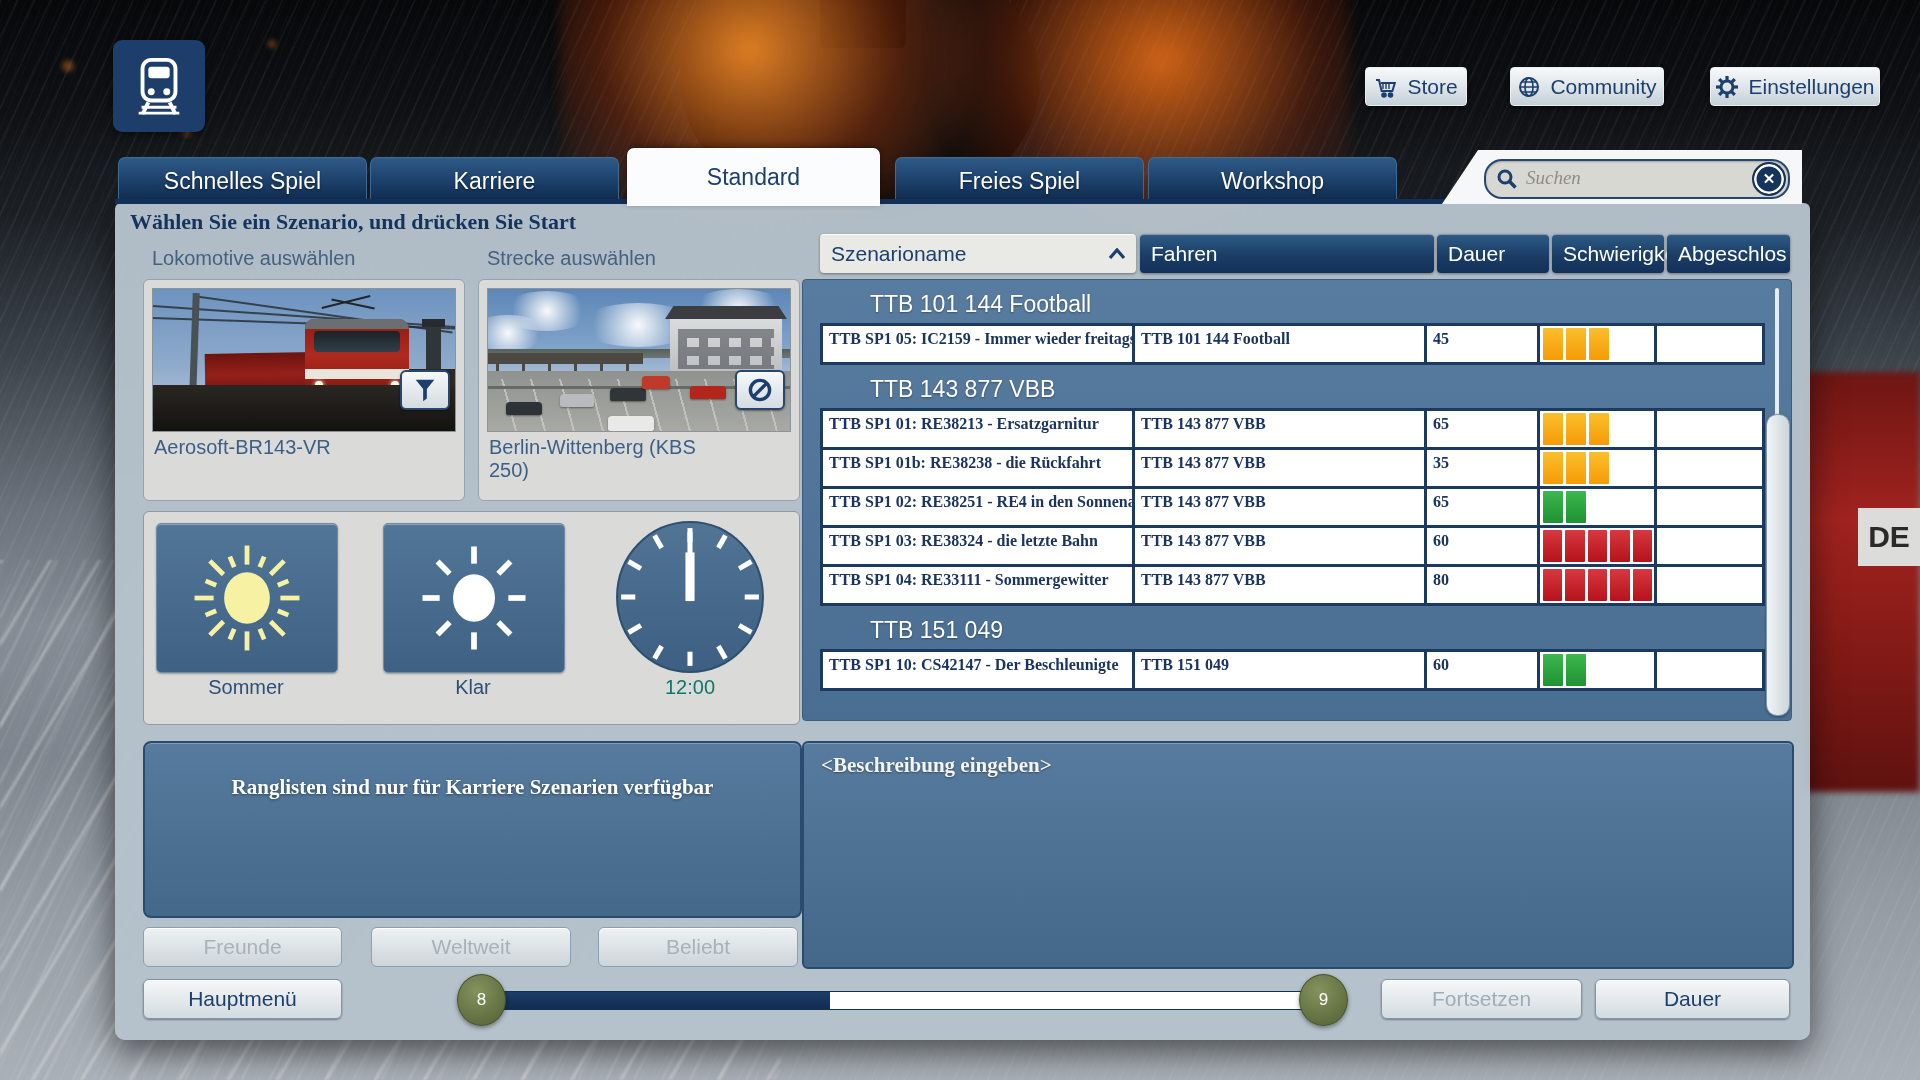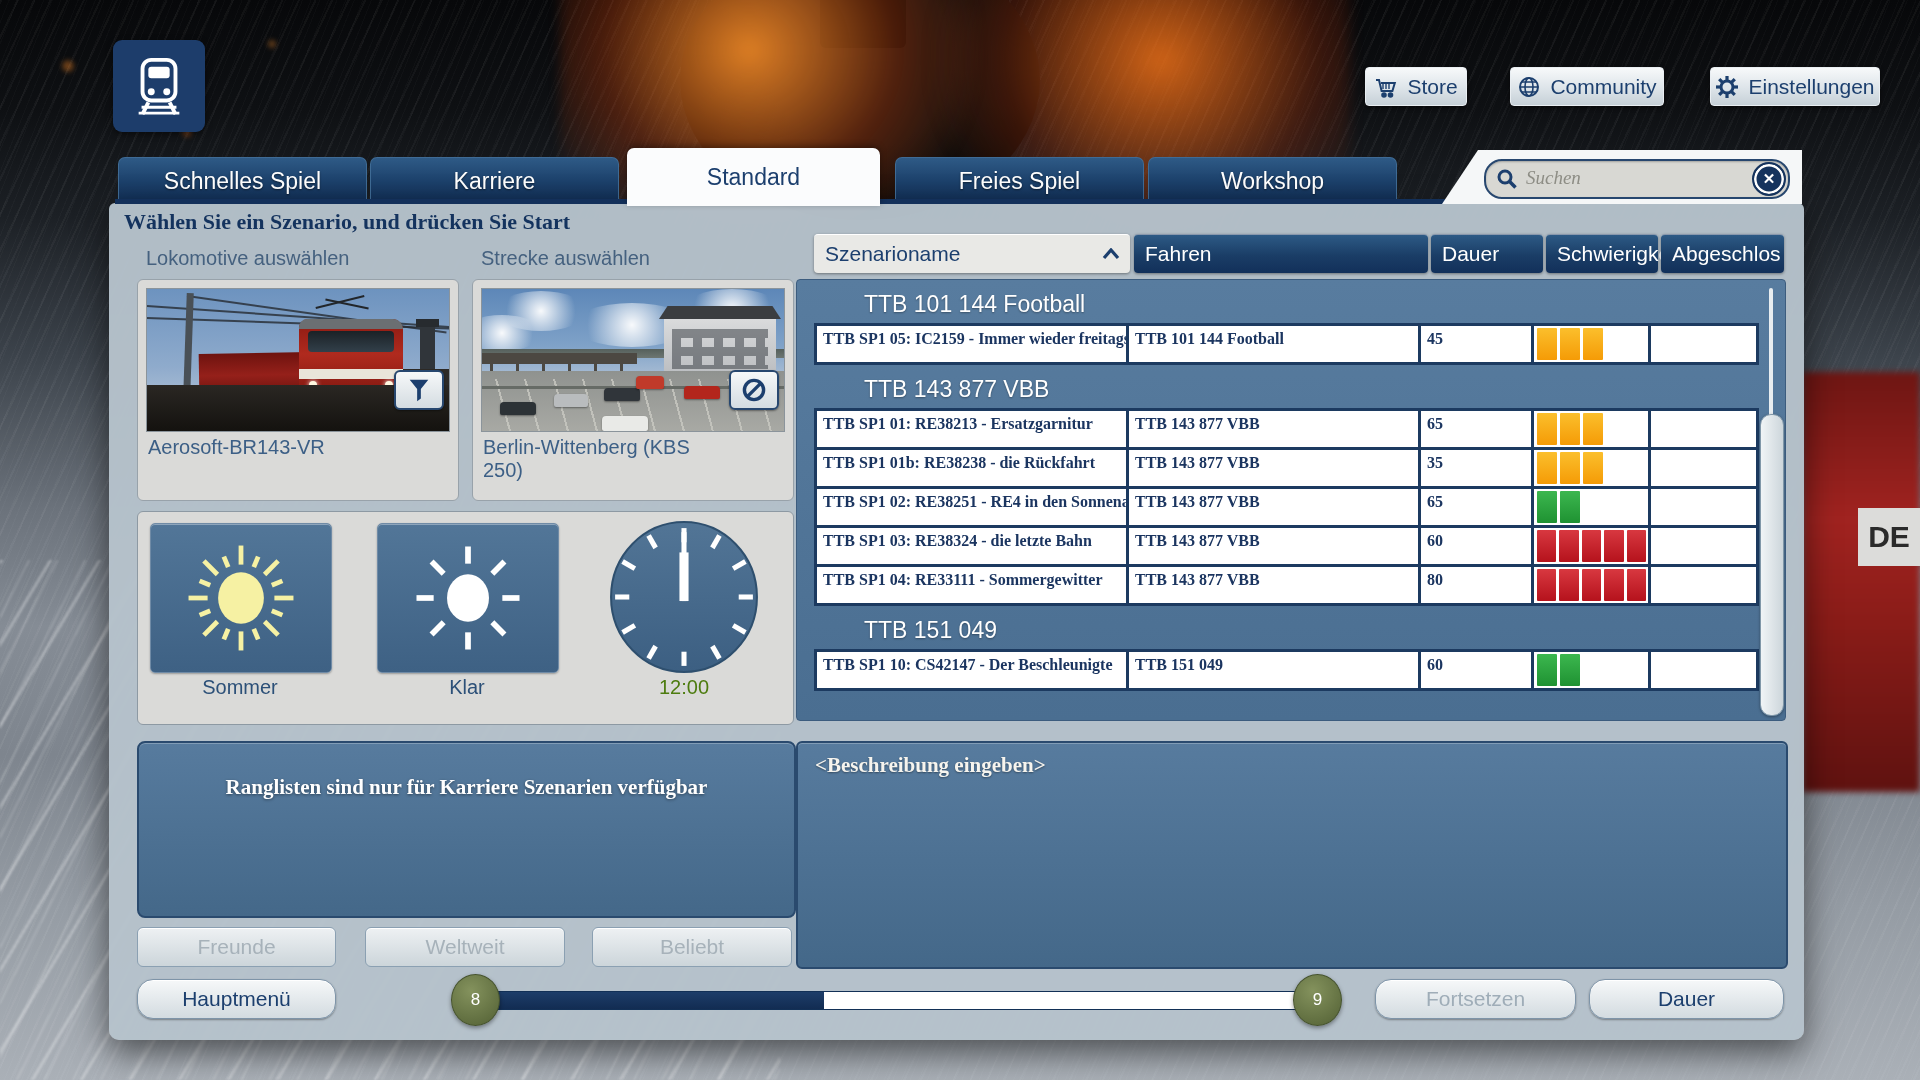--- a/index.html
+++ b/index.html
@@ -59,21 +59,21 @@
     background:#d8d8d3;border:2px solid #27476f;box-shadow:inset 0 1px 2px rgba(0,0,0,.25);}
   #search-pill svg{position:absolute;left:10px;top:7px;}
   #search-input{position:absolute;left:38px;top:2px;width:210px;height:28px;border:none;background:transparent;outline:none;
     font:italic 19px "Liberation Serif",serif;color:#444;}
   #search-input::placeholder{color:#8d8d85;}
   #search-clear{position:absolute;right:2px;top:1px;width:30px;height:30px;border-radius:50%;background:#15335d;
     border:2px solid #15335d;box-shadow:inset 0 0 0 2.5px #fff;color:#fff;font:bold 15px "Liberation Sans",sans-serif;
     display:flex;align-items:center;justify-content:center;cursor:pointer;}
 
   
-  #dialog{position:absolute;left:109px;top:203px;width:1695px;height:837px;z-index:2;
+  #dialog{position:absolute;left:115px;top:203px;width:1695px;height:837px;z-index:2;
     background:rgba(182,194,203,.97);border-radius:6px 6px 10px 10px;box-shadow:0 12px 34px rgba(0,0,0,.55);}
 
   #heading{position:absolute;left:15px;top:6px;font:bold 22px "Liberation Serif",serif;color:#14335e;}
   .pick-label{position:absolute;top:44px;font-size:20px;color:#45617f;}
   #label-loco{left:37px;} #label-route{left:372px;}
 
   .card{position:absolute;top:76px;width:320px;height:220px;background:#dadad8;border:1px solid #98a2aa;border-radius:6px;cursor:pointer;}
   #card-loco{left:28px;} #card-route{left:363px;}
   .card-img{position:absolute;left:8px;top:8px;width:302px;height:142px;border:1px solid #8b949b;overflow:hidden;}
   .card-caption{position:absolute;left:10px;top:156px;width:236px;font-size:20px;line-height:23px;color:#3c5f86;}
@@ -122,35 +122,35 @@
   
   #weather{position:absolute;left:28px;top:308px;width:655px;height:212px;background:#dadad8;
     border:1px solid #8d99a3;border-radius:6px;}
   .wtile{position:absolute;top:11px;width:180px;height:148px;border-radius:5px;cursor:pointer;
     background:linear-gradient(180deg,#527698,#3e6184);border:1px solid #708bA6;
     box-shadow:inset 0 1px 0 rgba(255,255,255,.35),0 1px 2px rgba(0,0,0,.3);
     display:flex;align-items:center;justify-content:center;}
   #tile-season{left:12px;} #tile-condition{left:239px;}
   .wlabel{position:absolute;top:164px;width:180px;text-align:center;font-size:20px;color:#2c5078;}
   #clockbox{position:absolute;left:469px;top:8px;width:154px;height:154px;cursor:pointer;}
-  #clock-label{position:absolute;left:469px;top:164px;width:154px;text-align:center;font-size:20px;color:#4d7c0f;}
+  #clock-label{position:absolute;left:469px;top:164px;width:154px;text-align:center;font-size:20px;color:#0f766e;}
 
   
   #rangpanel{position:absolute;left:28px;top:538px;width:655px;height:173px;border-radius:8px;
     background:linear-gradient(180deg,#577b9e,#446889);border:2px solid #2a4a6e;
     box-shadow:inset 0 1px 0 rgba(255,255,255,.25);}
   #rangtext{position:absolute;left:0;right:0;top:32px;text-align:center;color:#fff;
     font:bold 21px "Liberation Serif",serif;text-shadow:0 1px 3px rgba(0,0,0,.45);}
   .lbbtn{position:absolute;top:724px;width:197px;height:38px;border-radius:6px;border:1px solid #8ba0b2;
     background:linear-gradient(180deg,#eef1f3,#ccd5da);box-shadow:inset 0 1px 0 #fff;cursor:pointer;
     color:#a7b2ba;font-size:21px;display:flex;align-items:center;justify-content:center;}
   #lb-0{left:28px;} #lb-1{left:256px;width:198px;} #lb-2{left:483px;width:198px;}
 
   
-  .footbtn{position:absolute;top:776px;height:38px;border-radius:16px;border:1px solid #7e94a8;
+  .footbtn{position:absolute;top:776px;height:38px;border-radius:6px;border:1px solid #7e94a8;
     background:linear-gradient(180deg,#f6f8f9,#d3dbe0);box-shadow:inset 0 1px 0 #fff,0 1px 2px rgba(0,0,0,.35);
     color:#1c3f6e;font-size:21px;display:flex;align-items:center;justify-content:center;cursor:pointer;}
   #btn-mainmenu{left:28px;width:197px;}
   #btn-resume{left:1266px;width:199px;color:#9fadb8;}
   #btn-start{left:1480px;width:193px;}
   #ptrack{position:absolute;left:385px;top:788px;width:822px;height:17px;background:#fff;border:1px solid #123056;cursor:pointer;}
   #pfill{height:100%;background:linear-gradient(180deg,#1d3d69,#122c52);}
   .pcircle{position:absolute;top:771px;width:47px;height:50px;border-radius:50%;z-index:2;cursor:pointer;
     background:radial-gradient(circle at 40% 32%,#84925d,#5d6b3d 78%);border:1px solid #46532e;
     color:#fff;font-size:17px;display:flex;align-items:center;justify-content:center;box-shadow:0 2px 4px rgba(0,0,0,.4);}

